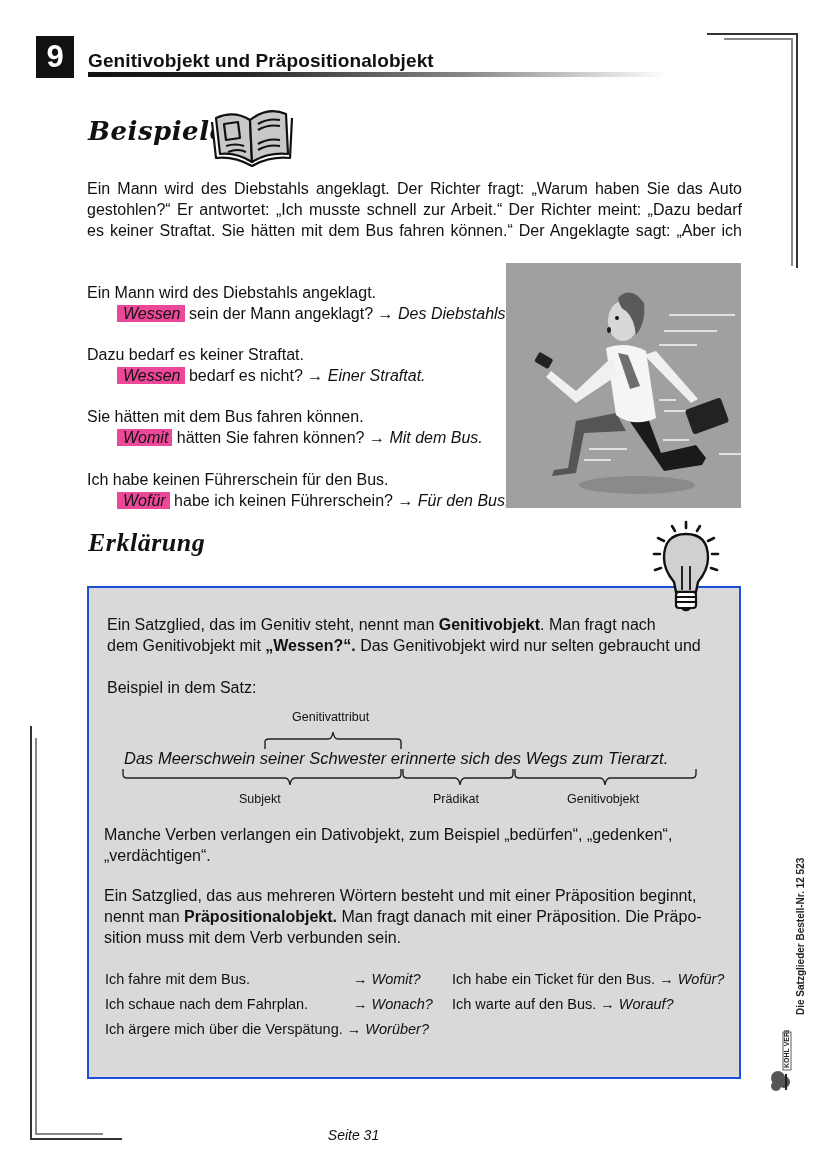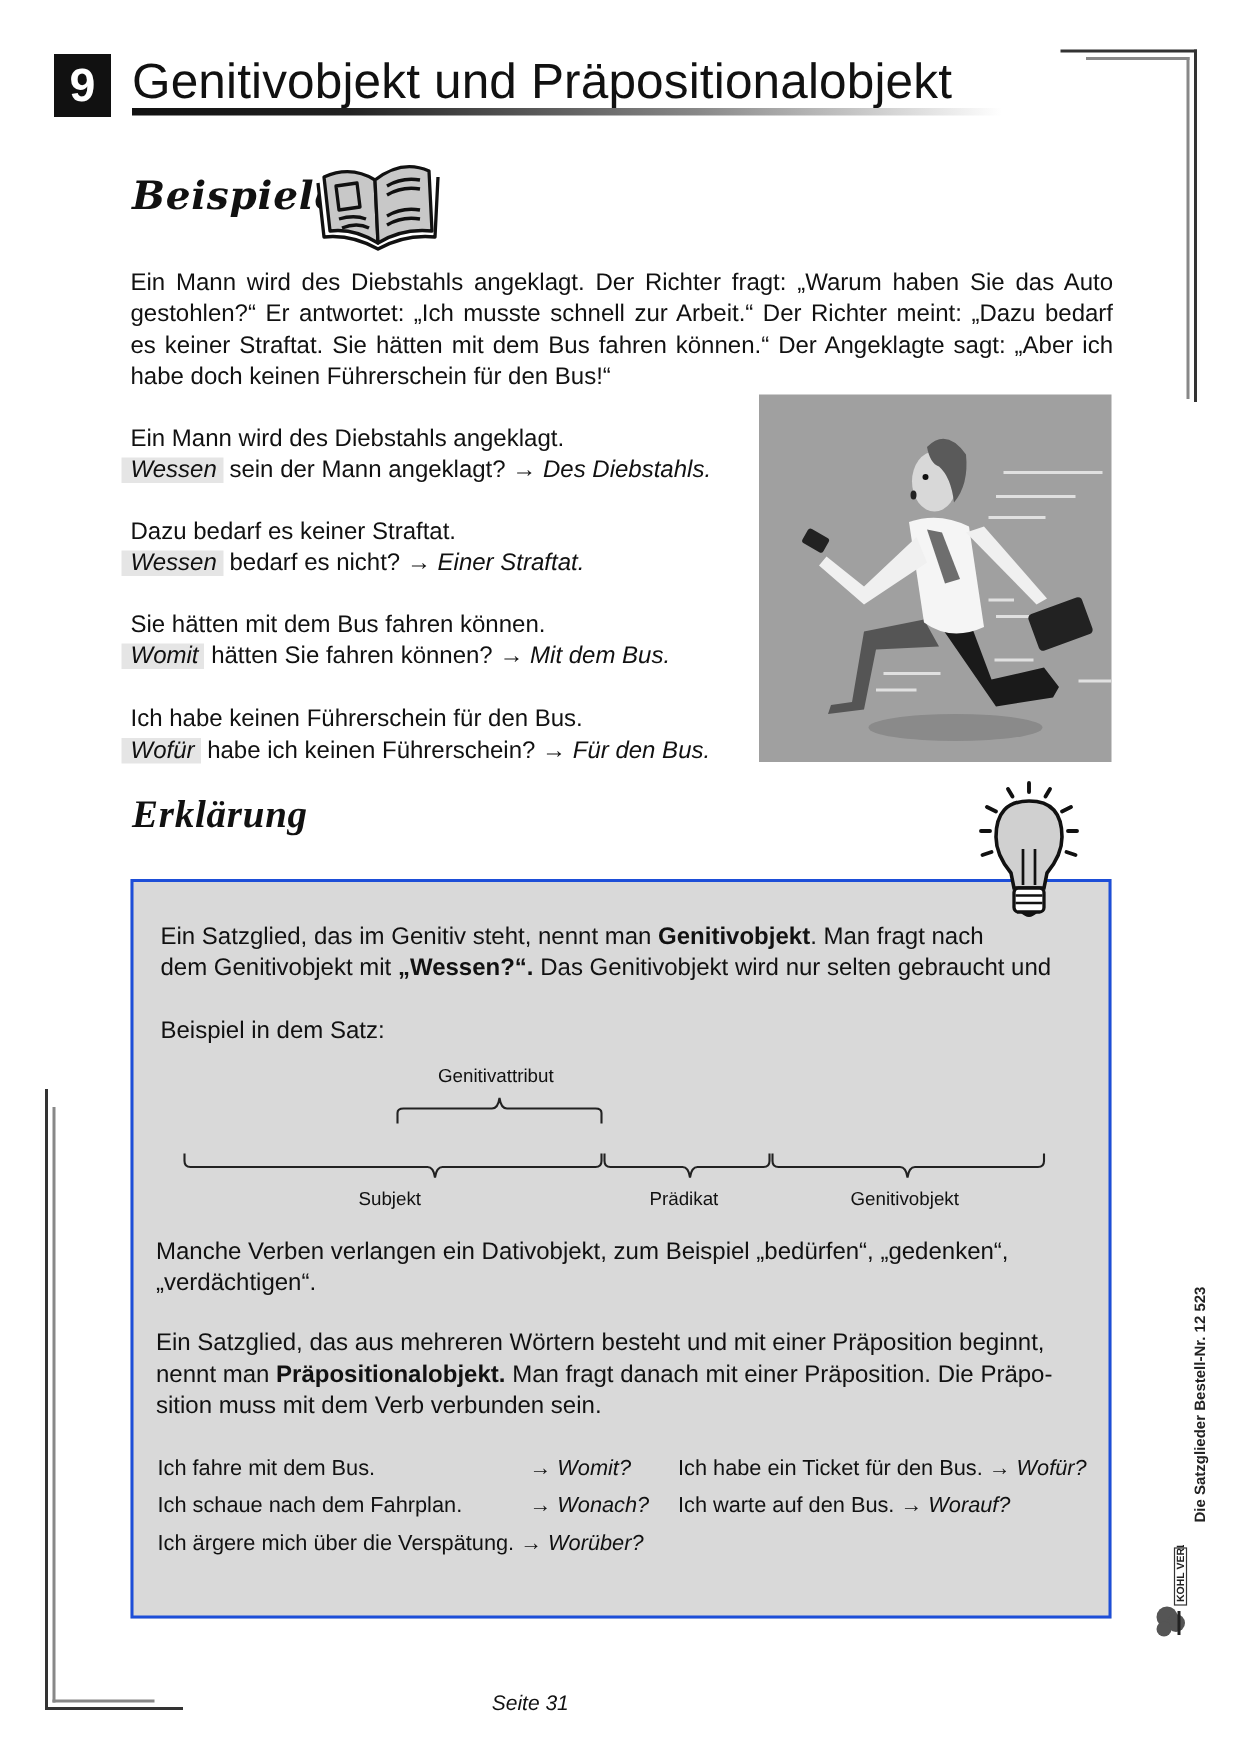--- a/index.html
+++ b/index.html
@@ -12,37 +12,37 @@
   .frame-tr-inner { position: absolute; left: 724px; top: 38px; width: 69px; height: 228px;
     border-top: 2px solid #888; border-right: 2px solid #888; }
   .frame-bl-outer { position: absolute; left: 30px; top: 726px; width: 92px; height: 414px;
     border-left: 2px solid #333; border-bottom: 2px solid #333; }
   .frame-bl-inner { position: absolute; left: 35px; top: 738px; width: 68px; height: 397px;
     border-left: 2px solid #888; border-bottom: 2px solid #888; }
 
   
   .chapter-num { position: absolute; left: 36px; top: 36px; width: 38px; height: 42px; background: #111;
     color: #fff; font-weight: bold; font-size: 31px; text-align: center; line-height: 42px; }
-  .page-title { position: absolute; left: 88px; top: 35px; font-weight: normal; font-size: 33px; color: #111; letter-spacing: 0.1px; }
+  .page-title { position: absolute; left: 88px; top: 50px; font-weight: bold; font-size: 19px; color: #111; letter-spacing: 0.1px; }
   .title-rule { position: absolute; left: 88px; top: 72px; width: 580px; height: 5px;
     background: linear-gradient(to right, #111 0%, #222 25%, #888 65%, #fff 100%); }
 
   .section-heading { position: absolute; font-family: "DejaVu Serif", serif; font-style: italic; font-weight: bold;
     font-size: 26px; color: #111; letter-spacing: 0.5px; }
   .book-icon { position: absolute; left: 208px; top: 100px; width: 88px; height: 70px; }
   .bulb-icon { position: absolute; left: 650px; top: 518px; width: 72px; height: 98px; z-index: 3; }
 
   .para { position: absolute; font-size: 16px; line-height: 21px; color: #111; }
   .story { left: 87px; top: 178px; width: 655px; text-align: justify; }
   .story span.l { display: block; text-align: justify; text-align-last: justify; white-space: nowrap; }
   .story span.l.last { text-align-last: left; }
 
   .example { position: absolute; left: 87px; font-size: 16px; line-height: 21px; }
   .example .q { display: block; margin-left: -6px; }
-  .hl { background: #e5e5e5; padding: 0 4px 0 6px; font-style: italic; }
+  .hl { background: #ec4899; padding: 0 4px 0 6px; font-style: italic; margin-left: 36px; }
   .it { font-style: italic; }
 
   .illustration { position: absolute; left: 506px; top: 263px; width: 235px; height: 245px; background: #a0a0a0; overflow: hidden; }
 
   
   .explain-box { position: absolute; left: 87px; top: 586px; width: 654px; height: 493px; background: #d9d9d9;
     border: 2px solid #1d4ed8; }
   .box-text { position: absolute; left: 18px; width: 620px; font-size: 16px; line-height: 21px; color: #111; }
   .box-text b { font-weight: bold; }
 
@@ -83,21 +83,20 @@
     <path d="M50 30 Q60 24 72 26"></path>
     <path d="M50 44 Q60 38 72 40"></path>
     <path d="M50 50 Q60 44 72 46"></path>
   </g>
 </svg>
 
 <div class="para story">
   <span class="l">Ein Mann wird des Diebstahls angeklagt.  Der Richter fragt: „Warum haben Sie das Auto</span>
   <span class="l">gestohlen?“ Er antwortet: „Ich musste schnell zur Arbeit.“ Der Richter meint: „Dazu bedarf</span>
   <span class="l">es keiner Straftat. Sie hätten mit dem Bus fahren können.“ Der Angeklagte sagt: „Aber ich</span>
-  <span class="l last">habe doch keinen Führerschein für den Bus!“</span>
 </div>
 
 <div class="example" style="top:282px;">
   <span>Ein Mann wird des Diebstahls angeklagt.</span>
   <span class="q"><span class="hl">Wessen</span><span> sein der Mann angeklagt? </span><span>→</span> <span class="it">Des Diebstahls.</span></span>
 </div>
 <div class="example" style="top:344px;">
   <span>Dazu bedarf es keiner Straftat.</span>
   <span class="q"><span class="hl">Wessen</span><span> bedarf es nicht? </span><span>→</span> <span class="it">Einer Straftat.</span></span>
 </div>
@@ -165,20 +164,21 @@
 
         <path d="M176 43 L176 36 Q176 33 180 33 L239 33 Q243 33 244 26 Q245 33 249 33 L308 33 Q312 33 312 36 L312 43"></path>
 
         <path d="M34 63 L34 68 Q34 72 38 72 L196 72 Q200 72 201 79 Q202 72 206 72 L308 72 Q312 72 312 68 L312 63"></path>
 
         <path d="M314 63 L314 68 Q314 72 318 72 L366 72 Q370 72 371 79 Q372 72 376 72 L420 72 Q424 72 424 68 L424 63"></path>
 
         <path d="M426 63 L426 68 Q426 72 430 72 L511 72 Q515 72 516 79 Q517 72 521 72 L603 72 Q607 72 607 68 L607 63"></path>
       </g>
     </svg>
+    <div class="sentence">Das Meerschwein seiner Schwester erinnerte sich des Wegs zum Tierarzt.</div>
     <div class="lbl" style="left:150px; top:86px;">Subjekt</div>
     <div class="lbl" style="left:344px; top:86px;">Prädikat</div>
     <div class="lbl" style="left:478px; top:86px;">Genitivobjekt</div>
   </div>
 
   <div class="box-text" style="top:236px; left:15px;">
     <span>Manche Verben verlangen ein Dativobjekt, zum Beispiel „bedürfen“, „gedenken“,</span><br>
     <span>„verdächtigen“.</span>
   </div>
 

